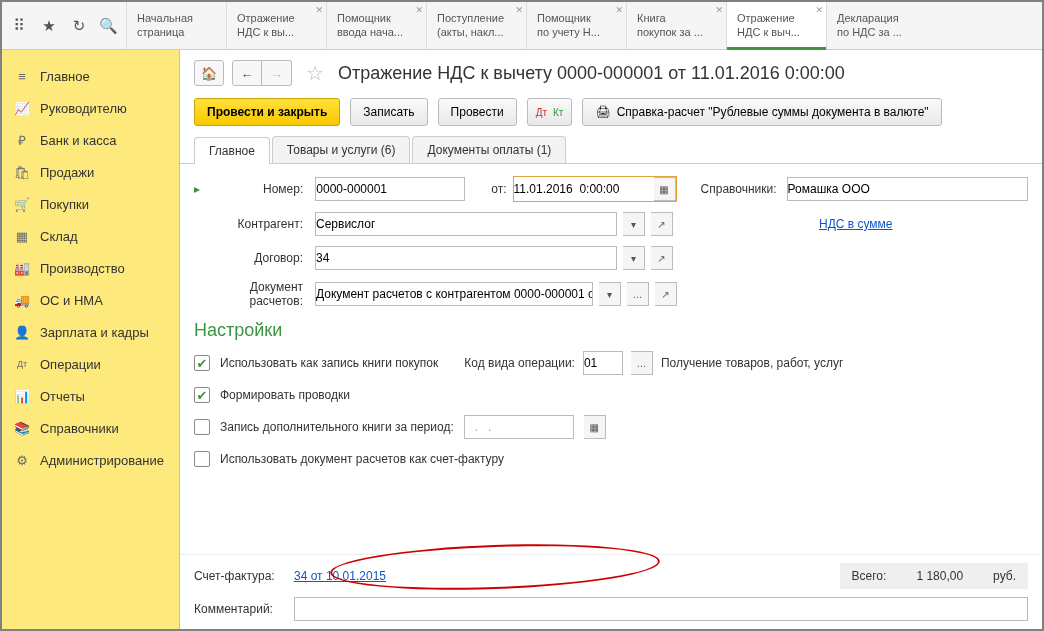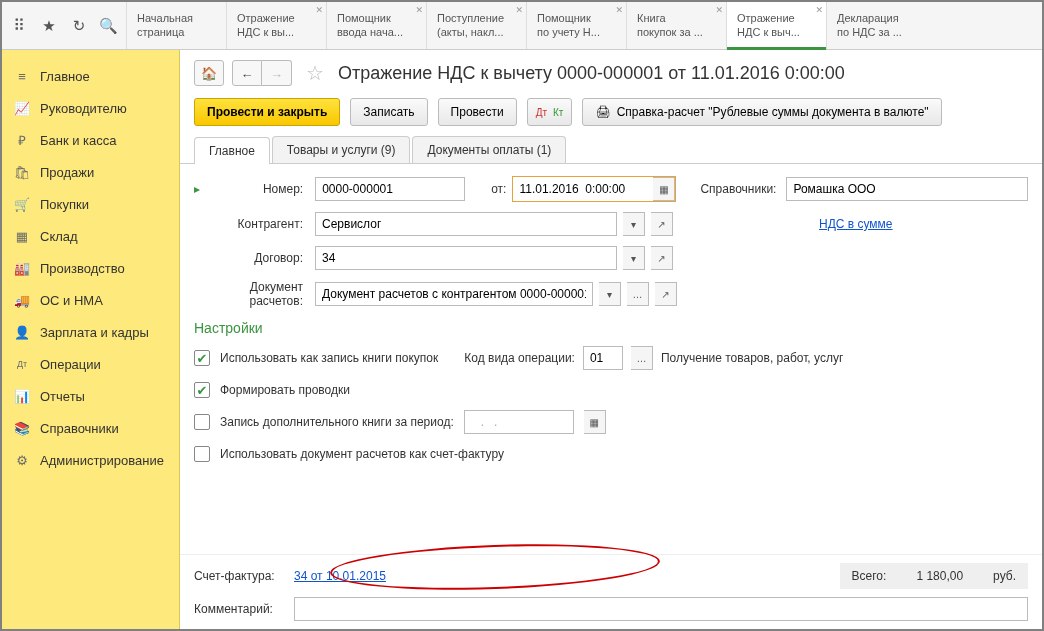--- a/index.html
+++ b/index.html
@@ -42,30 +42,30 @@
 
 
 .ctabs { display: flex; padding: 0 14px; border-bottom: 1px solid #ccc; }
 .ctab { padding: 6px 14px; border: 1px solid #ccc; border-bottom: none; margin-right: 2px; border-radius: 4px 4px 0 0; background: #f3f3f3; cursor: pointer; font-size: 12px; }
 .ctab.active { background: #fff; position: relative; top: 1px; }
 
 
 .form { padding: 12px 14px; flex: 1; overflow: auto; }
 .frow { display: flex; align-items: center; margin-bottom: 10px; gap: 6px; }
 .flabel { width: 115px; text-align: right; padding-right: 6px; font-size: 12px; }
-.finput { height: 24px; border: 1px solid #bbb; padding: 0 6px; font-size: 12px; }
+.finput { height: 24px; border: 1px solid #bbb; padding: 0 0; font-size: 12px; }
 .finput.num { width: 150px; }
 .finput.date { width: 140px; }
 .finput.wide { width: 302px; }
 .finput.short { width: 278px; }
 .boxed-orange { border: 1px solid #e6a23c; padding: 0; display: inline-flex; }
 .boxed-orange .finput { border: none; }
 .ibtn { width: 22px; height: 24px; border: 1px solid #bbb; border-left: none; background: #f5f5f5; cursor: pointer; display: flex; align-items: center; justify-content: center; font-size: 10px; color: #555; }
 .link { color: #1155cc; text-decoration: underline; cursor: pointer; }
-.green-heading { color: #3a9440; font-size: 14px; margin: 12px 0 10px; }
+.green-heading { color: #3a9440; font-size: 18px; margin: 12px 0 10px; }
 .chk-row { display: flex; align-items: center; gap: 10px; margin-bottom: 12px; }
 .chk { width: 16px; height: 16px; border: 1px solid #888; border-radius: 2px; background: #fff; display: flex; align-items: center; justify-content: center; cursor: pointer; }
 .chk.checked { color: #3a9440; font-size: 13px; }
 .ot-label { font-size: 12px; color: #333; }
 .small-inline { display: flex; align-items: center; gap: 8px; margin-left: 16px; }
 
 
 .footer { border-top: 1px solid #eee; }
 .frow-footer { display: flex; align-items: center; padding: 8px 14px; position: relative; }
 .total-box { margin-left: auto; display: flex; align-items: center; gap: 30px; background: #efefef; padding: 6px 12px; }
@@ -200,21 +200,21 @@
             <span style="color:#393;font-size:10px;">Кт</span>
           </button>
         <button class="btn">
             <span>🖨</span>
             <span>Справка-расчет "Рублевые суммы документа в валюте"</span>
           </button>
       </div>
 
       <div class="ctabs">
         <div class="ctab active">Главное</div>
-        <div class="ctab">Товары и услуги (9)</div>
+        <div class="ctab">Товары и услуги (6)</div>
         <div class="ctab">Документы оплаты (1)</div>
       </div>
 
       <div class="form">
         <div class="frow">
           <span style="width:18px;color:#3a9440;">▸</span>
           <span class="flabel" style="width:95px;">Номер:</span>
           <input class="finput num" value="0000-000001" style="">
           <span style="margin-left:20px;">от:</span>
           <span class="boxed-orange">

